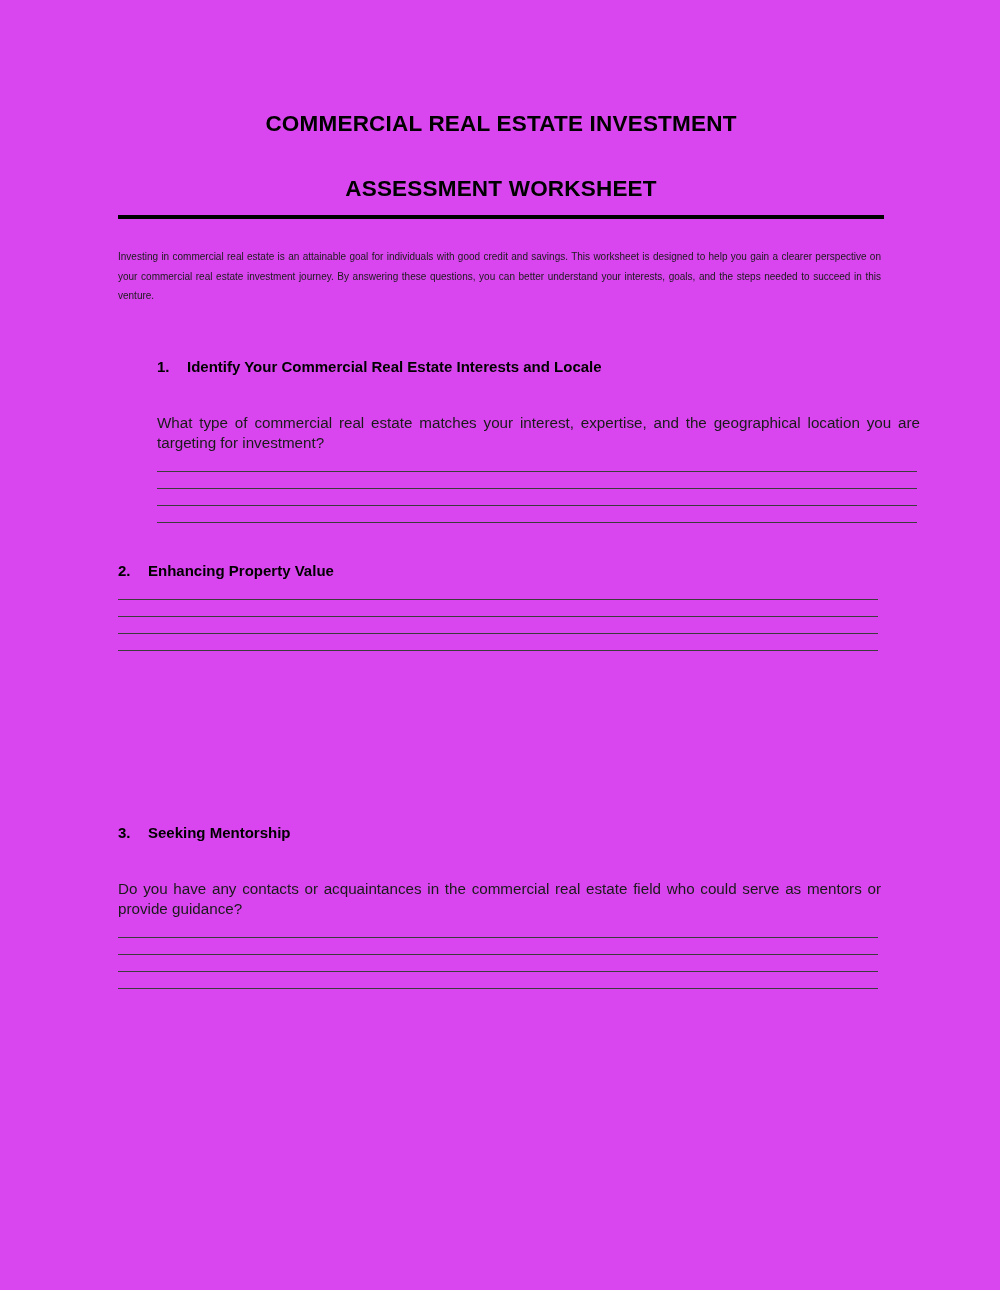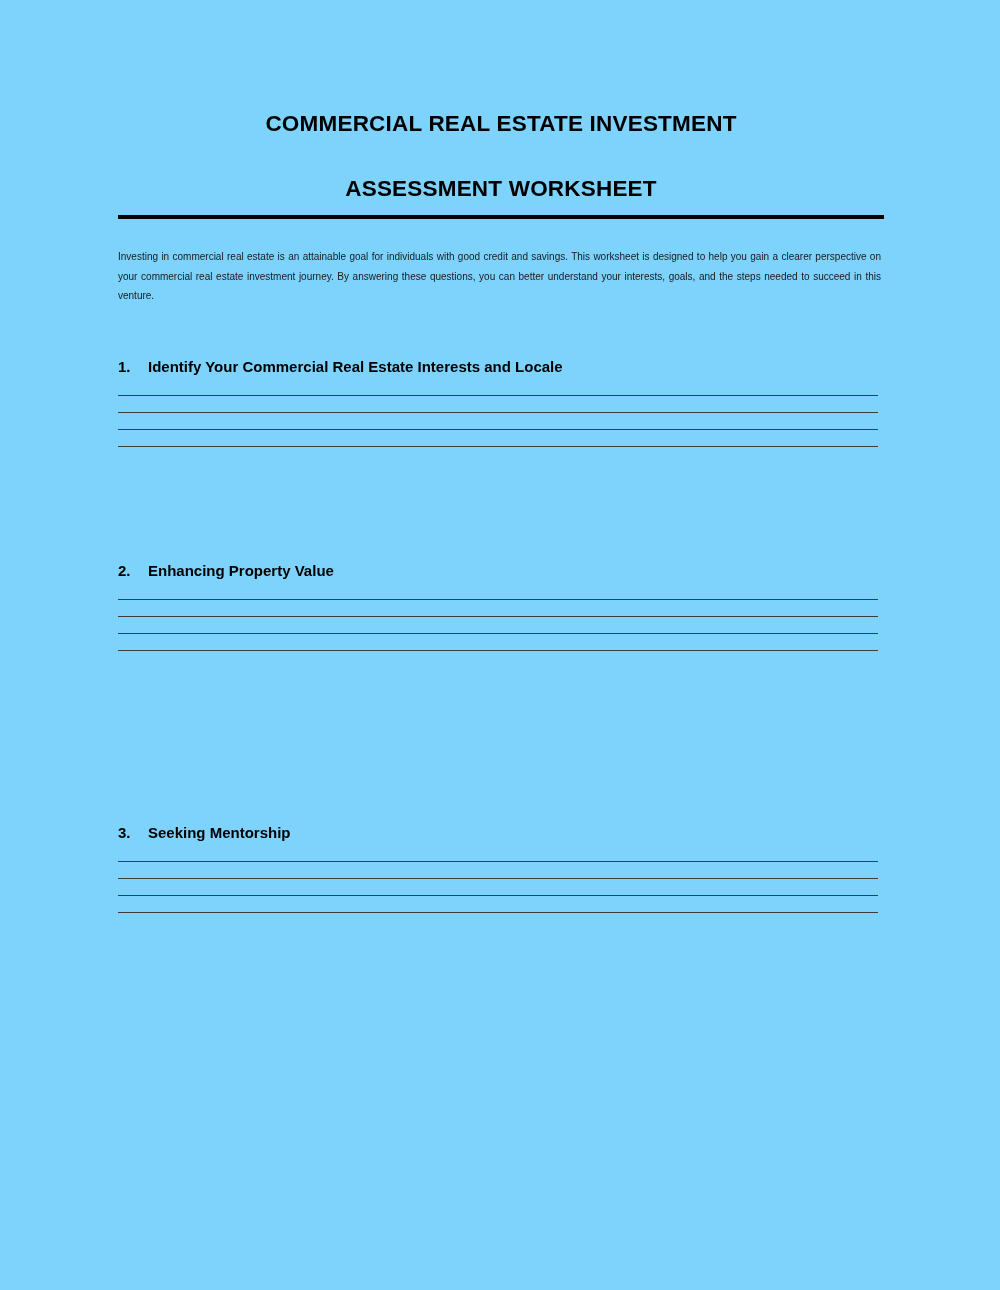--- a/index.html
+++ b/index.html
@@ -13,21 +13,21 @@
     font-family: "Liberation Sans", sans-serif;
     color: #000000;
     -webkit-font-smoothing: antialiased;
   }
 
   .page {
     position: relative;
     width: 1000px;
     height: 1290px;
     box-sizing: border-box;
-    background: #7dd3fc;
+    background: #d946ef;
     overflow: hidden;
   }
 
   .content {
     position: absolute;
     left: 118px;
     top: 0;
     width: 766px;
   }
 
@@ -126,24 +126,25 @@
   <div class="content">
 
     <div class="doc-title title-line-1">COMMERCIAL REAL ESTATE INVESTMENT</div>
 
     <div class="doc-title title-line-2">ASSESSMENT WORKSHEET</div>
 
     <div class="title-rule"></div>
 
     <div class="intro">Investing in commercial real estate is an attainable goal for individuals with good credit and savings. This worksheet is designed to help you gain a clearer perspective on your commercial real estate investment journey. By answering these questions, you can better understand your interests, goals, and the steps needed to succeed in this venture.</div>
 
-    <div class="section" style="top: 358px;">
+    <div class="section" style="top: 358px; margin-left: 39px;">
       <div class="section-heading">
         <span class="num">1.</span><span>Identify Your Commercial Real Estate Interests and Locale</span>
       </div>
+      <div class="section-question">What type of commercial real estate matches your interest, expertise, and the geographical location you are targeting for investment?</div>
       <div class="answer-lines">
         <div class="answer-line"></div>
         <div class="answer-line"></div>
         <div class="answer-line"></div>
         <div class="answer-line"></div>
       </div>
     </div>
 
     <div class="section" style="top: 562px;">
       <div class="section-heading">
@@ -154,20 +155,21 @@
         <div class="answer-line"></div>
         <div class="answer-line"></div>
         <div class="answer-line"></div>
       </div>
     </div>
 
     <div class="section" style="top: 824px;">
       <div class="section-heading">
         <span class="num">3.</span><span>Seeking Mentorship</span>
       </div>
+      <div class="section-question">Do you have any contacts or acquaintances in the commercial real estate field who could serve as mentors or provide guidance?</div>
       <div class="answer-lines">
         <div class="answer-line"></div>
         <div class="answer-line"></div>
         <div class="answer-line"></div>
         <div class="answer-line"></div>
       </div>
     </div>
 
   </div>
 </div>

